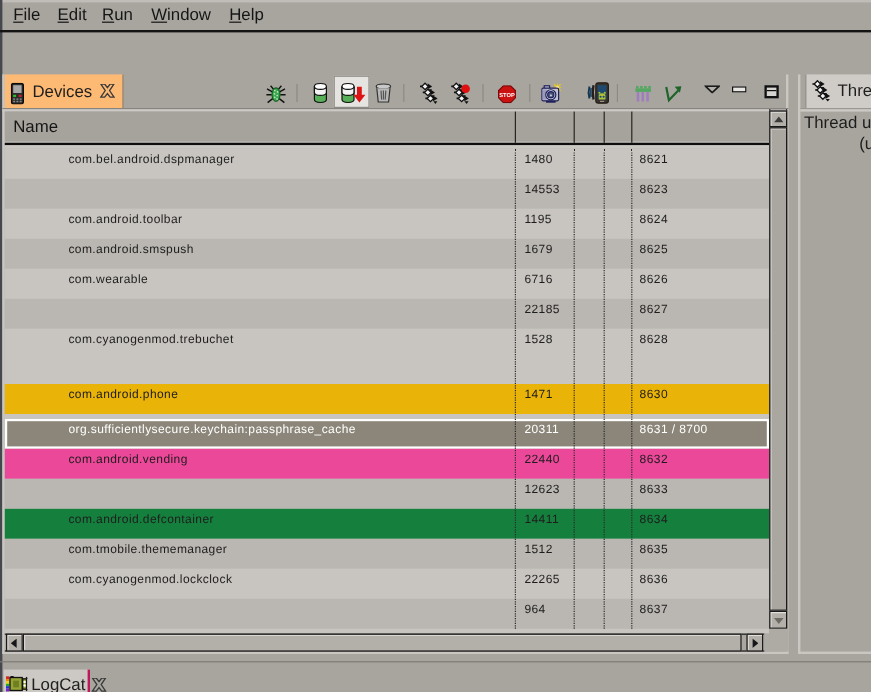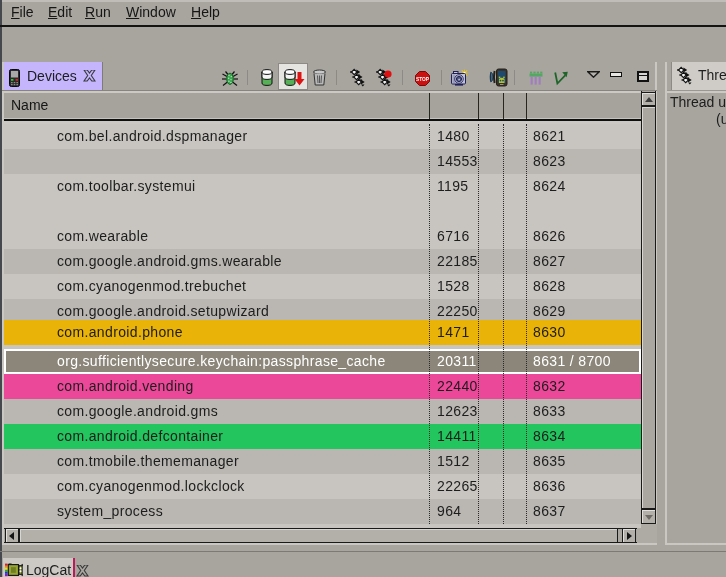--- a/index.html
+++ b/index.html
@@ -1,19 +1,19 @@
 <!DOCTYPE html>
 <html><head><meta charset="utf-8"><style>
 *{margin:0;padding:0;box-sizing:border-box}
 html,body{width:726px;height:577px}
 body{position:relative;background:#a8a59f;font-family:"Liberation Sans",sans-serif;overflow:hidden}
 .a{position:absolute}
 .mi{position:absolute;top:4px;font-size:14px;color:#161616;white-space:pre}
 .mi u{text-decoration:underline}
-.row{position:absolute;left:0;width:637px;height:25px;font-size:14px;letter-spacing:0.35px;color:#1d1d1d}
+.row{position:absolute;left:0;width:637px;height:25px;font-size:10px;letter-spacing:0.35px;color:#1d1d1d}
 .nm{position:absolute;left:53px;top:4px;white-space:pre}
 .pid{position:absolute;left:433px;top:4px}
 .prt{position:absolute;left:529px;top:4px;white-space:pre}
 .sep{position:absolute;top:70px;width:1px;height:15px;background:#8d8a85}
 .dot{position:absolute;top:124px;height:400px;width:0;border-left:1px dotted #2a2a2a}
 .hline{position:absolute;top:93px;height:26px;width:1px;background:#26261f}
 </style></head>
 <body>
 
 <div class="a" style="left:0;top:0;width:726px;height:2px;background:#c0bdb8"></div>
@@ -23,21 +23,21 @@
 <span class="mi" style="left:11px"><u>F</u>ile</span>
 <span class="mi" style="left:48px"><u>E</u>dit</span>
 <span class="mi" style="left:85px"><u>R</u>un</span>
 <span class="mi" style="left:126px"><u>W</u>indow</span>
 <span class="mi" style="left:191px"><u>H</u>elp</span>
 
 <div class="a" style="left:0;top:25px;width:726px;height:2px;background:#141414"></div>
 
 <div class="a" style="left:2px;top:62px;width:655px;height:483px;background:#a8a59f;border:2px solid #cac7c2;border-top:none"></div>
 
-<div class="a" style="left:4px;top:62px;width:99px;height:28px;background:#c4b5fd;border-right:1px solid #7f7c77">
+<div class="a" style="left:4px;top:62px;width:99px;height:28px;background:#fdba74;border-right:1px solid #7f7c77">
   <svg class="a" style="left:5px;top:7px" width="11" height="18" viewBox="0 0 11 18">
     <rect x="0.5" y="0.5" width="10" height="17" rx="1.8" fill="#2c2c2c" stroke="#0a0a0a"></rect>
     <rect x="2" y="2" width="7" height="6.5" fill="#a8a8a8"></rect>
     <rect x="2" y="10" width="2.4" height="1.8" fill="#2fc22f"></rect>
     <rect x="6.6" y="10" width="2.4" height="1.8" fill="#d42222"></rect>
     <g fill="#8a8a8a">
       <rect x="2" y="13" width="1.6" height="1.2"></rect>
         <rect x="4.7" y="13" width="1.6" height="1.2"></rect>
         <rect x="7.4" y="13" width="1.6" height="1.2"></rect>
       <rect x="2" y="15" width="1.6" height="1.2"></rect>
@@ -196,81 +196,78 @@
   <div class="row" style="top:0;background:#c8c5c0">
       <span class="nm">com.bel.android.dspmanager</span>
       <span class="pid">1480</span>
       <span class="prt">8621</span>
     </div>
   <div class="row" style="top:25px;background:#bab7b2">
       <span class="pid">14553</span>
       <span class="prt">8623</span>
     </div>
   <div class="row" style="top:50px;background:#c8c5c0">
-      <span class="nm">com.toolbar.systemui</span>
+      <span class="nm">com.android.toolbar</span>
       <span class="pid">1195</span>
       <span class="prt">8624</span>
+    </div>
+  <div class="row" style="top:75px;background:#bab7b2">
+      <span class="nm">com.android.smspush</span>
+      <span class="pid">1679</span>
+      <span class="prt">8625</span>
     </div>
   <div class="row" style="top:100px;background:#c8c5c0">
       <span class="nm">com.wearable</span>
       <span class="pid">6716</span>
       <span class="prt">8626</span>
     </div>
   <div class="row" style="top:125px;background:#bab7b2">
-      <span class="nm">com.google.android.gms.wearable</span>
       <span class="pid">22185</span>
       <span class="prt">8627</span>
     </div>
   <div class="row" style="top:150px;background:#c8c5c0">
       <span class="nm">com.cyanogenmod.trebuchet</span>
       <span class="pid">1528</span>
       <span class="prt">8628</span>
     </div>
-  <div class="row" style="top:175px;background:#bab7b2">
-      <span class="nm">com.google.android.setupwizard</span>
-      <span class="pid">22250</span>
-      <span class="prt">8629</span>
-    </div>
   <div class="row" style="top:196px;background:#eab308">
       <span class="nm">com.android.phone</span>
       <span class="pid">1471</span>
       <span class="prt">8630</span>
     </div>
   <div class="row" style="top:225px;background:#8b8679;border:2px solid #fff;color:#fff">
       <span class="nm" style="top:2px;left:51px">org.sufficientlysecure.keychain:passphrase_cache</span>
       <span class="pid" style="top:2px;left:431px">20311</span>
       <span class="prt" style="top:2px;left:527px">8631 / 8700</span>
     </div>
   <div class="row" style="top:250px;background:#ec4899">
       <span class="nm">com.android.vending</span>
       <span class="pid">22440</span>
       <span class="prt">8632</span>
     </div>
   <div class="row" style="top:275px;background:#bab7b2">
-      <span class="nm">com.google.android.gms</span>
       <span class="pid">12623</span>
       <span class="prt">8633</span>
     </div>
-  <div class="row" style="top:300px;background:#22c55e">
+  <div class="row" style="top:300px;background:#15803d">
       <span class="nm">com.android.defcontainer</span>
       <span class="pid">14411</span>
       <span class="prt">8634</span>
     </div>
   <div class="row" style="top:325px;background:#bab7b2">
       <span class="nm">com.tmobile.thememanager</span>
       <span class="pid">1512</span>
       <span class="prt">8635</span>
     </div>
   <div class="row" style="top:350px;background:#c8c5c0">
       <span class="nm">com.cyanogenmod.lockclock</span>
       <span class="pid">22265</span>
       <span class="prt">8636</span>
     </div>
   <div class="row" style="top:375px;background:#bab7b2">
-      <span class="nm">system_process</span>
       <span class="pid">964</span>
       <span class="prt">8637</span>
     </div>
 </div>
 
 <div class="dot" style="left:429px"></div>
 <div class="dot" style="left:478px"></div>
 <div class="dot" style="left:503px"></div>
 <div class="dot" style="left:526px"></div>
 

